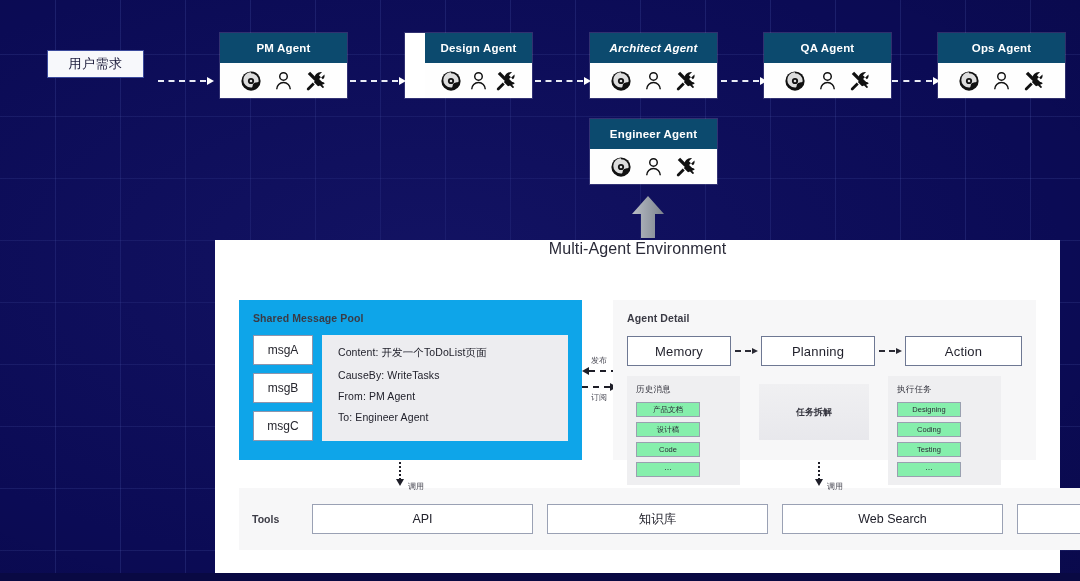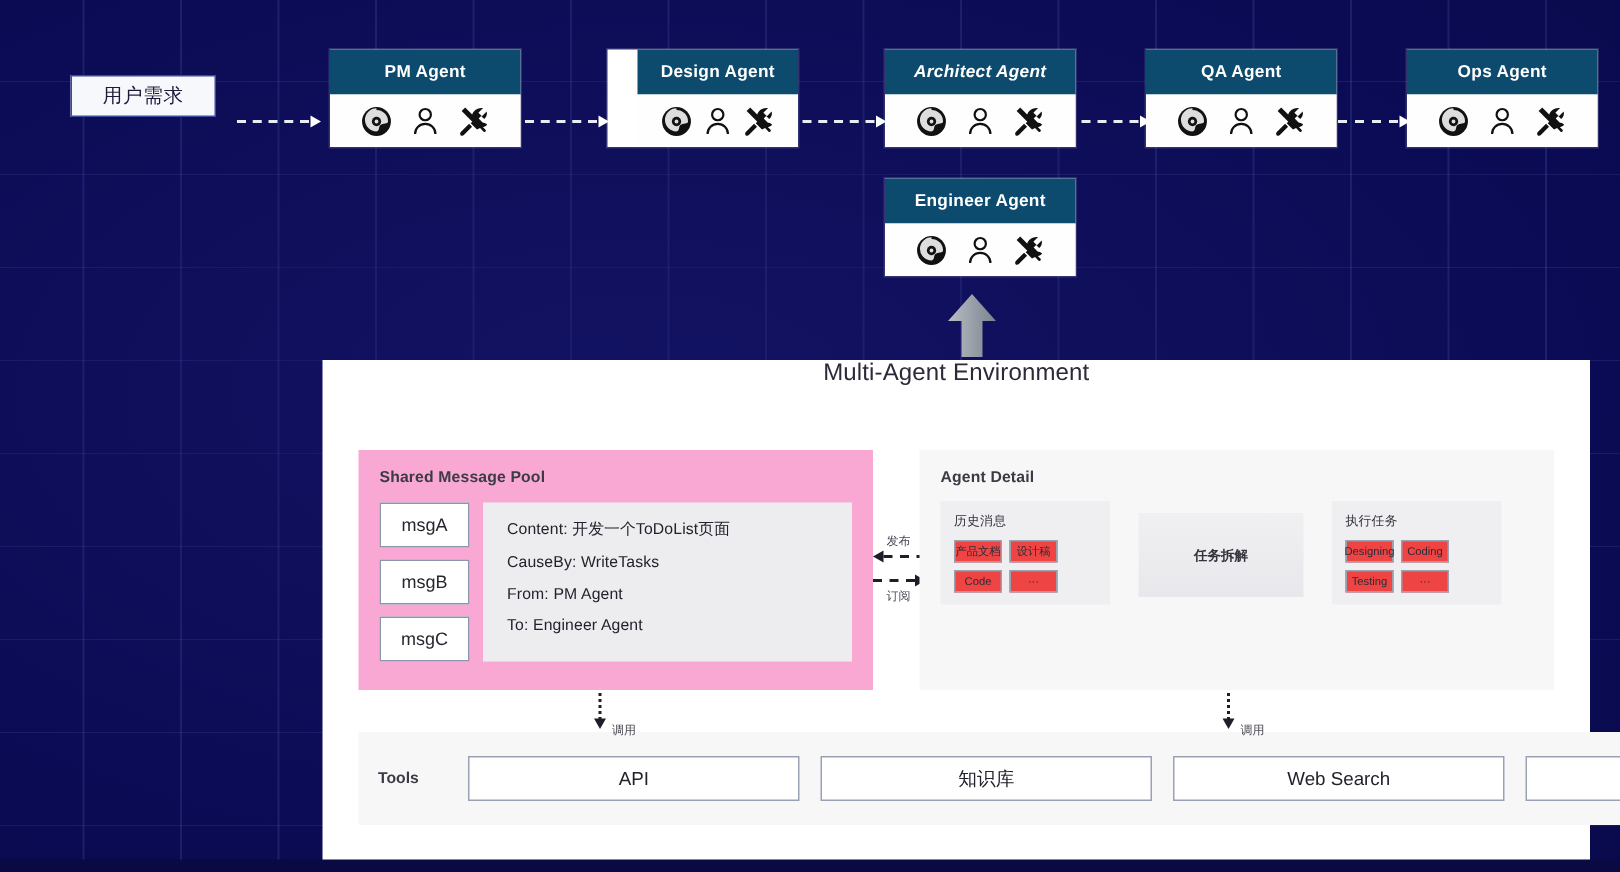--- a/index.html
+++ b/index.html
@@ -104,21 +104,21 @@
     text-align: center;
     font-size: 16px;
     color: #2a2a38;
     letter-spacing: 0.1px;
   }
 
   
   .smp {
     position: absolute; left: 24px; top: 60px;
     width: 343px; height: 160px;
-    background: #f9a8d4;
+    background: #0ea5e9;
     padding: 12px 14px;
   }
   .sec-label {
     font-size: 10.5px; color: #3b3b45; font-weight: bold;
     letter-spacing: 0.1px;
   }
   .smp-body { display: flex; margin-top: 11px; }
   .msg-col { display: flex; flex-direction: column; gap: 8px; width: 60px; }
   .msg-box {
     height: 30px; background: #fff;
@@ -175,22 +175,22 @@
   .detail-row { display: flex; margin-top: 10px; align-items: flex-start; }
   .detail-card {
     background: #efeff1;
     padding: 8px 8px 8px 9px;
     width: 113px;
   }
   .detail-card .dc-title { font-size: 8.5px; color: #33333d; margin-bottom: 6px; letter-spacing: .2px;}
   .chips { display: flex; flex-wrap: wrap; gap: 5px; }
   .chip {
     border: 1px solid #9aa0b0;
-    background: #ef4444;
-    width: 32px; height: 15px;
+    background: #86efac;
+    width: 64px; height: 15px;
     display: flex; align-items: center; justify-content: center;
     font-size: 7.5px; color: #2b2b35;
   }
   .plan-card {
     width: 110px; height: 56px;
     background: linear-gradient(180deg,#f0f0f2,#e8e8ec);
     display: flex; align-items: center; justify-content: center;
     font-size: 9px; color: #33333d; font-weight: bold;
     margin-top: 8px;
     filter: blur(0.3px);
@@ -446,20 +446,33 @@
     <div style="height:6px"></div>
     <div class="ps-row">
         <div class="d"></div>
         <div class="hr"></div>
       </div>
     <div class="ps-lbl">订阅</div>
   </div>
 
   <div class="agdet">
     <div class="sec-label">Agent Detail</div>
+    <div class="stage-row">
+      <div class="stage-box sb1">Memory</div>
+      <div class="mini-conn">
+          <div class="d"></div>
+          <div class="h"></div>
+        </div>
+      <div class="stage-box sb2">Planning</div>
+      <div class="mini-conn">
+          <div class="d"></div>
+          <div class="h"></div>
+        </div>
+      <div class="stage-box sb3">Action</div>
+    </div>
 
     <div class="detail-row">
       <div class="detail-card">
         <div class="dc-title">历史消息</div>
         <div class="chips">
           <div class="chip">产品文档</div>
           <div class="chip">设计稿</div>
           <div class="chip">Code</div>
           <div class="chip">···</div>
         </div>

